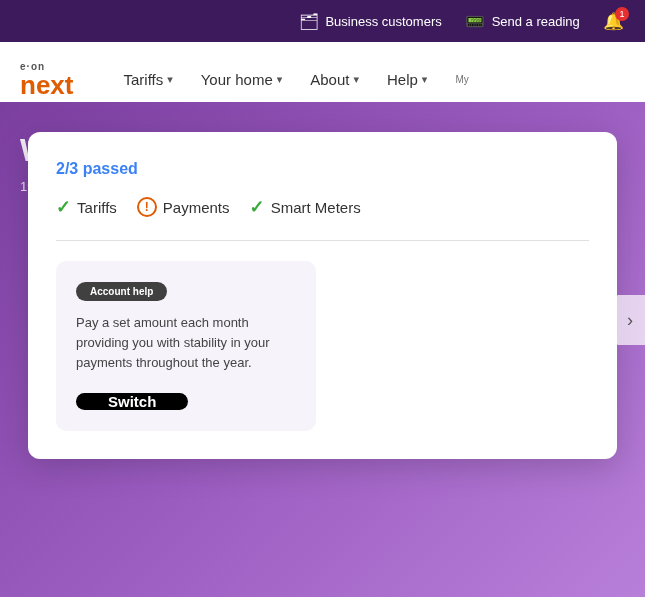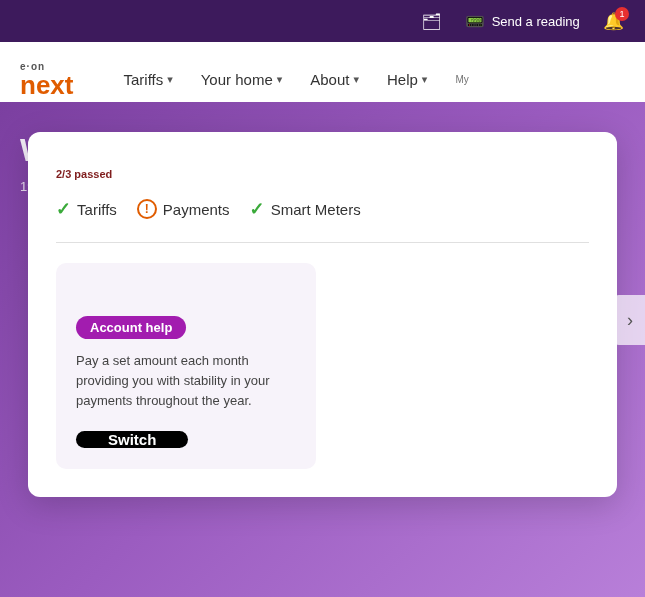--- a/index.html
+++ b/index.html
@@ -169,25 +169,25 @@
       align-items: flex-start;
       justify-content: space-between;
       margin-bottom: 18px;
     }
     .modal-title {
       font-size: 24px;
       font-weight: bold;
       color: #e05c00;
     }
     .passed-badge {
-      font-size: 11px;
-      font-weight: bold;
-      color: #7f1d1d;
+      font-size: 16px;
+      font-weight: bold;
+      color: #3b82f6;
       white-space: nowrap;
-      margin-top: 12px;
+      margin-top: 4px;
     }
 
     
     .check-row {
       display: flex;
       align-items: center;
       gap: 20px;
       margin-bottom: 22px;
     }
     .check-item {
@@ -223,29 +223,28 @@
     }
 
     
     .card-content {
       background: #f7f3fa;
       border-radius: 10px;
       padding: 20px;
       max-width: 260px;
     }
     .card-tag {
-      background: #a21caf;
-      color: white;
-      font-size: 13px;
+      background: #404040;
+      color: white;
+      font-size: 10px;
       font-weight: bold;
       border-radius: 20px;
       padding: 4px 14px;
       display: inline-block;
       margin-bottom: 12px;
-      margin-top: 33px;
     }
     .card-heading {
       font-size: 17px;
       font-weight: bold;
       color: #1a1a1a;
       margin-bottom: 10px;
     }
     .card-description {
       font-size: 13px;
       color: #444;
@@ -283,20 +282,21 @@
       cursor: pointer;
       z-index: 5;
     }
   </style>
 </head>
 <body>
 
 <div class="top-bar">
   <div class="top-bar-item">
     <span class="top-bar-icon">🗂</span>
+    <span>Business customers</span>
   </div>
   <div class="top-bar-item">
     <span class="top-bar-icon">📟</span>
     <span>Send a reading</span>
   </div>
   <div class="top-bar-item notification-icon">
     <span style="font-size:17px;">🔔</span>
     <span class="notification-badge">1</span>
   </div>
 </div>

